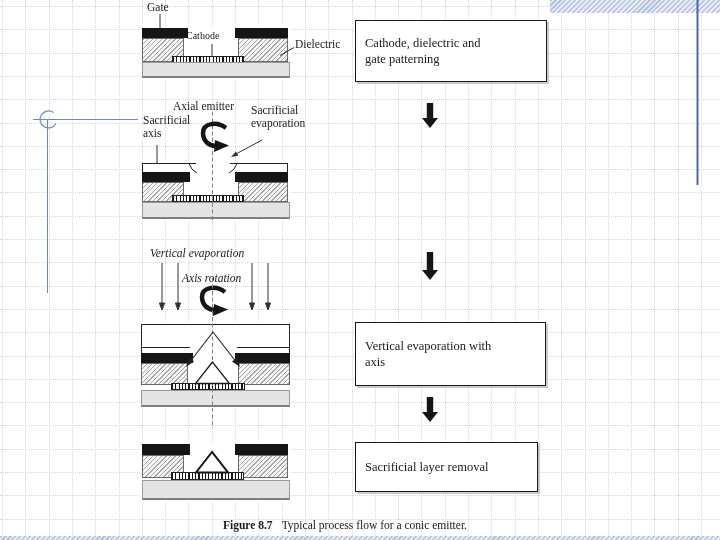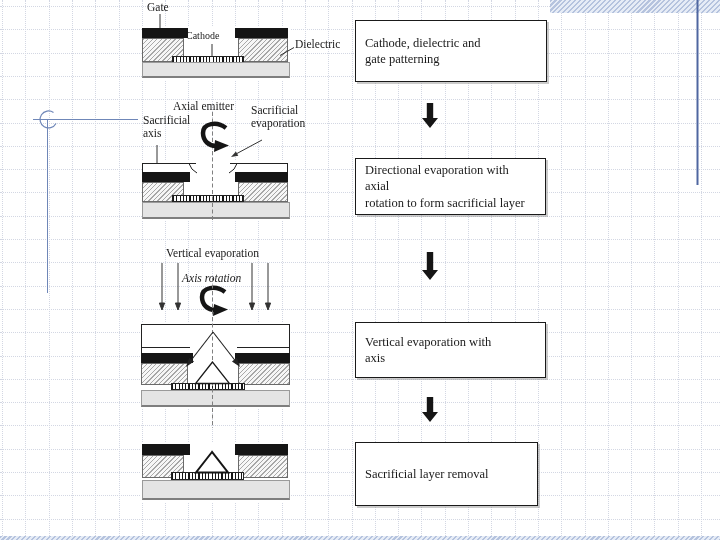--- a/index.html
+++ b/index.html
@@ -121,39 +121,40 @@
 evaporation</div>
 
   <div class="backing" style="left:141px;top:322px;width:149px;height:86px;"></div>
   <div class="white-layer" style="left:141px;top:324px;width:149px;height:41px;"></div>
   <div class="blk" style="left:141px;top:353px;width:52px;height:10px;"></div>
   <div class="blk" style="left:235px;top:353px;width:55px;height:10px;"></div>
   <div class="hatch" style="left:141px;top:363px;width:47px;height:22px;"></div>
   <div class="hatch" style="left:238px;top:363px;width:52px;height:22px;"></div>
   <div class="stripes" style="left:171px;top:383px;width:74px;height:7px;"></div>
   <div class="substrate" style="left:141px;top:390px;width:149px;height:17px;"></div>
-  <div class="lbl" style="left:166px;top:247px;">Vertical evaporation</div>
+  <div class="lbl" style="left:150px;top:247px;font-style:italic;">Vertical evaporation</div>
   <div class="lbl" style="left:182px;top:272px;font-style:italic;">Axis rotation</div>
 
   <div class="backing" style="left:141px;top:442px;width:149px;height:60px;"></div>
   <div class="blk" style="left:142px;top:444px;width:48px;height:11px;"></div>
   <div class="blk" style="left:235px;top:444px;width:53px;height:11px;"></div>
   <div class="hatch" style="left:142px;top:455px;width:42px;height:23px;"></div>
   <div class="hatch" style="left:238px;top:455px;width:50px;height:23px;"></div>
   <div class="stripes" style="left:171px;top:472px;width:73px;height:8px;"></div>
   <div class="substrate" style="left:142px;top:480px;width:148px;height:20px;"></div>
 
   <div class="fbox" style="left:355px;top:20px;width:192px;height:62px;">Cathode, dielectric and
 gate patterning</div>
-  <div class="fbox" style="left:355px;top:158px;width:191px;height:57px;">Directional evaporation with axial
-rotation to form sacrificial layer</div>
-  <div class="fbox" style="left:355px;top:322px;width:191px;height:56px;">Vertical evaporation with
+  <div class="fbox" style="left:355px;top:322px;width:191px;height:64px;">Vertical evaporation with
 axis</div>
-  <div class="fbox" style="left:355px;top:442px;width:183px;height:64px;">Sacrificial layer removal</div>
-
+  <div class="fbox" style="left:355px;top:442px;width:183px;height:50px;">Sacrificial layer removal</div>
+
+  <div class="caption">
+    <b>Figure 8.7</b><span>Typical process flow for a conic emitter.</span>
+  </div>
 
   <svg id="overlay" width="720" height="540" viewBox="0 0 720 540">
 
     <g stroke="#6f87b8" fill="none">
       <line x1="33" y1="119.5" x2="138" y2="119.5"></line>
       <line x1="47.5" y1="119.5" x2="47.5" y2="293"></line>
       <path d="M53.5,112.5 A8.5,8.5 0 1 0 56,123.5" stroke-width="1.2"></path>
     </g>
     <line x1="697.5" y1="0" x2="697.5" y2="185" stroke="#4f66a0" stroke-width="2"></line>
 

